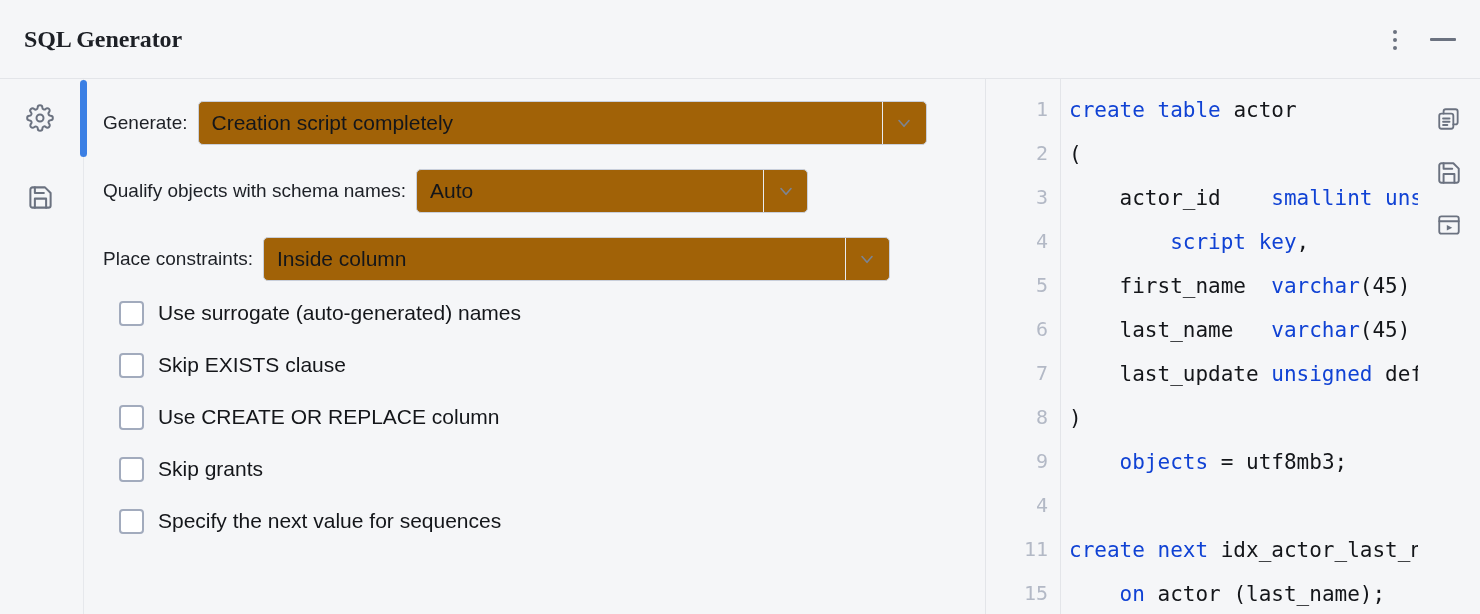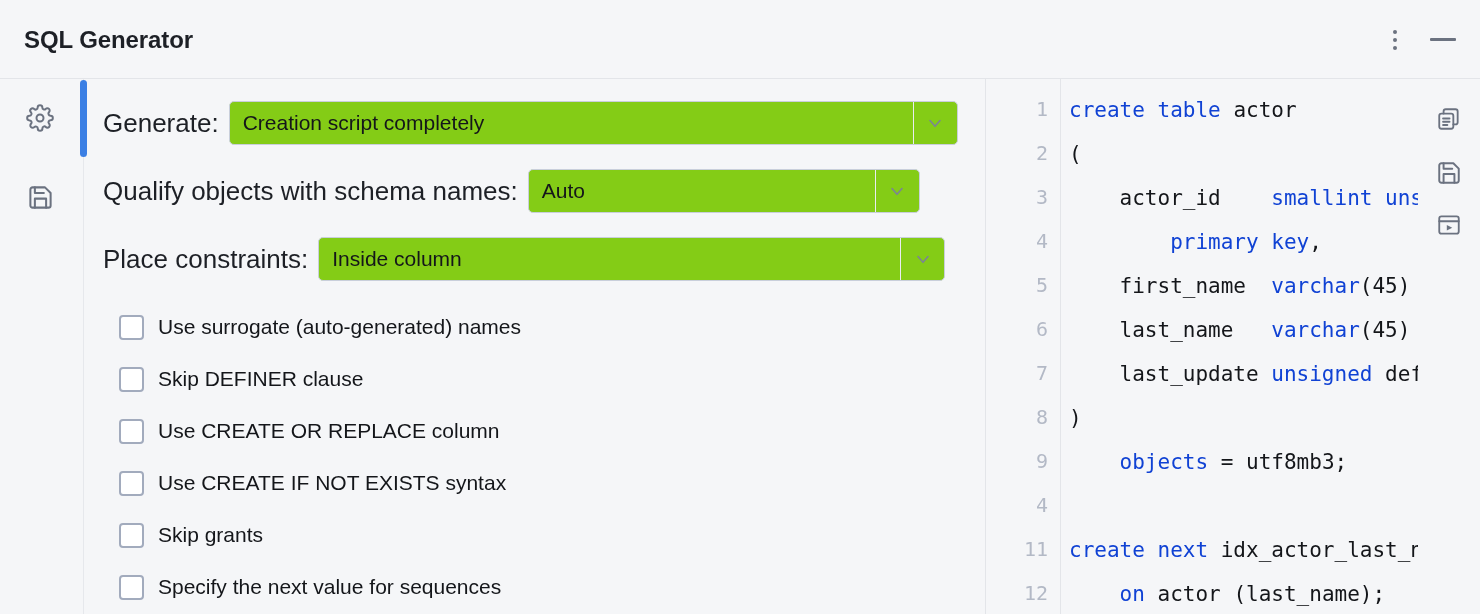--- a/index.html
+++ b/index.html
@@ -20,20 +20,21 @@
     background: #f5f6f8;
   }
 
   
   .titlebar {
     position: absolute;
     left: 0; top: 0;
     width: 1480px; height: 79px;
     background: #f5f6f8;
     border-bottom: 1px solid #e3e5e9;
+    font-family: Liberation Serif, serif;
   }
   .title-text {
     position: absolute;
     left: 24px; top: 26px;
     font-size: 24px;
     font-weight: bold;
     color: #1d2026;
     letter-spacing: -0.1px;
   }
   .win-controls {
@@ -116,32 +117,32 @@
     cursor: pointer;
   }
 
   .row {
     position: absolute;
     display: flex;
     align-items: center;
     height: 44px;
   }
   .row-label {
-    font-size: 26px;
+    font-size: 19px;
     color: #1d2026;
     white-space: nowrap;
   }
   .r1 { left: 23px; top: 22px; }
   .r2 { left: 23px; top: 90px; }
   .r3 { left: 23px; top: 158px; }
 
   .select {
     position: relative;
     height: 44px;
-    background: #84cc16;
+    background: #a16207;
     border: 1px solid #c9cfdb;
     border-radius: 5px;
     display: flex;
     align-items: center;
     margin-left: 10px;
     cursor: pointer;
   }
   .select .val {
     font-size: 21px;
     color: #14161a;
@@ -163,21 +164,20 @@
   .sel-2 { width: 392px; }
   .sel-3 { width: 627px; }
 
   .checks {
     position: absolute;
     left: 23px; top: 222px;
     width: 700px;
   }
   .check-row {
     display: flex;
-    align-items: center;
     height: 52px;
     cursor: pointer;
     padding-left: 16px;
   }
   .cbox {
     width: 25px; height: 25px;
     border: 2px solid #a2abbd;
     border-radius: 4px;
     background: #ffffff;
     flex: 0 0 auto;
@@ -334,29 +334,25 @@
       </div>
     </div>
 
     <div class="checks">
       <div class="check-row">
         <span class="cbox"></span>
         <span class="check-label">Use surrogate (auto-generated) names</span>
       </div>
       <div class="check-row">
         <span class="cbox"></span>
-        <span class="check-label">Skip DEFINER clause</span>
+        <span class="check-label">Skip EXISTS clause</span>
       </div>
       <div class="check-row">
         <span class="cbox"></span>
         <span class="check-label">Use CREATE OR REPLACE column</span>
-      </div>
-      <div class="check-row">
-        <span class="cbox"></span>
-        <span class="check-label">Use CREATE IF NOT EXISTS syntax</span>
       </div>
       <div class="check-row">
         <span class="cbox"></span>
         <span class="check-label">Skip grants</span>
       </div>
       <div class="check-row">
         <span class="cbox"></span>
         <span class="check-label">Specify the next value for sequences</span>
       </div>
     </div>
@@ -368,27 +364,27 @@
         <div class="lineno" style="top: 62px;">2</div>
         <div class="lineno" style="top: 106px;">3</div>
         <div class="lineno" style="top: 150px;">4</div>
         <div class="lineno" style="top: 194px;">5</div>
         <div class="lineno" style="top: 238px;">6</div>
         <div class="lineno" style="top: 282px;">7</div>
         <div class="lineno" style="top: 326px;">8</div>
         <div class="lineno" style="top: 370px;">9</div>
         <div class="lineno" style="top: 414px;">4</div>
         <div class="lineno" style="top: 458px;">11</div>
-        <div class="lineno" style="top: 502px;">12</div>
+        <div class="lineno" style="top: 502px;">15</div>
       </div>
     <div class="code-area" id="code-area">
         <div class="code-line" style="top: 18px;"><span class="kw">create table </span><span>actor</span></div>
         <div class="code-line" style="top: 62px;"><span>(</span></div>
         <div class="code-line" style="top: 106px;"><span>    actor_id    </span><span class="kw">smallint unsigned auto_increment</span></div>
-        <div class="code-line" style="top: 150px;"><span>        </span><span class="kw">primary key</span><span>,</span></div>
+        <div class="code-line" style="top: 150px;"><span>        </span><span class="kw">script key</span><span>,</span></div>
         <div class="code-line" style="top: 194px;"><span>    first_name  </span><span class="kw">varchar</span><span>(45) not null,</span></div>
         <div class="code-line" style="top: 238px;"><span>    last_name   </span><span class="kw">varchar</span><span>(45) not null,</span></div>
         <div class="code-line" style="top: 282px;"><span>    last_update </span><span class="kw">unsigned</span><span> default CURRENT_TIMESTAMP</span></div>
         <div class="code-line" style="top: 326px;"><span>)</span></div>
         <div class="code-line" style="top: 370px;"><span>    </span><span class="kw">objects</span><span> = utf8mb3;</span></div>
         <div class="code-line" style="top: 414px;"><span></span></div>
         <div class="code-line" style="top: 458px;"><span class="kw">create next </span><span>idx_actor_last_name</span></div>
         <div class="code-line" style="top: 502px;"><span>    </span><span class="kw">on</span><span> actor (last_name);</span></div>
       </div>
 

